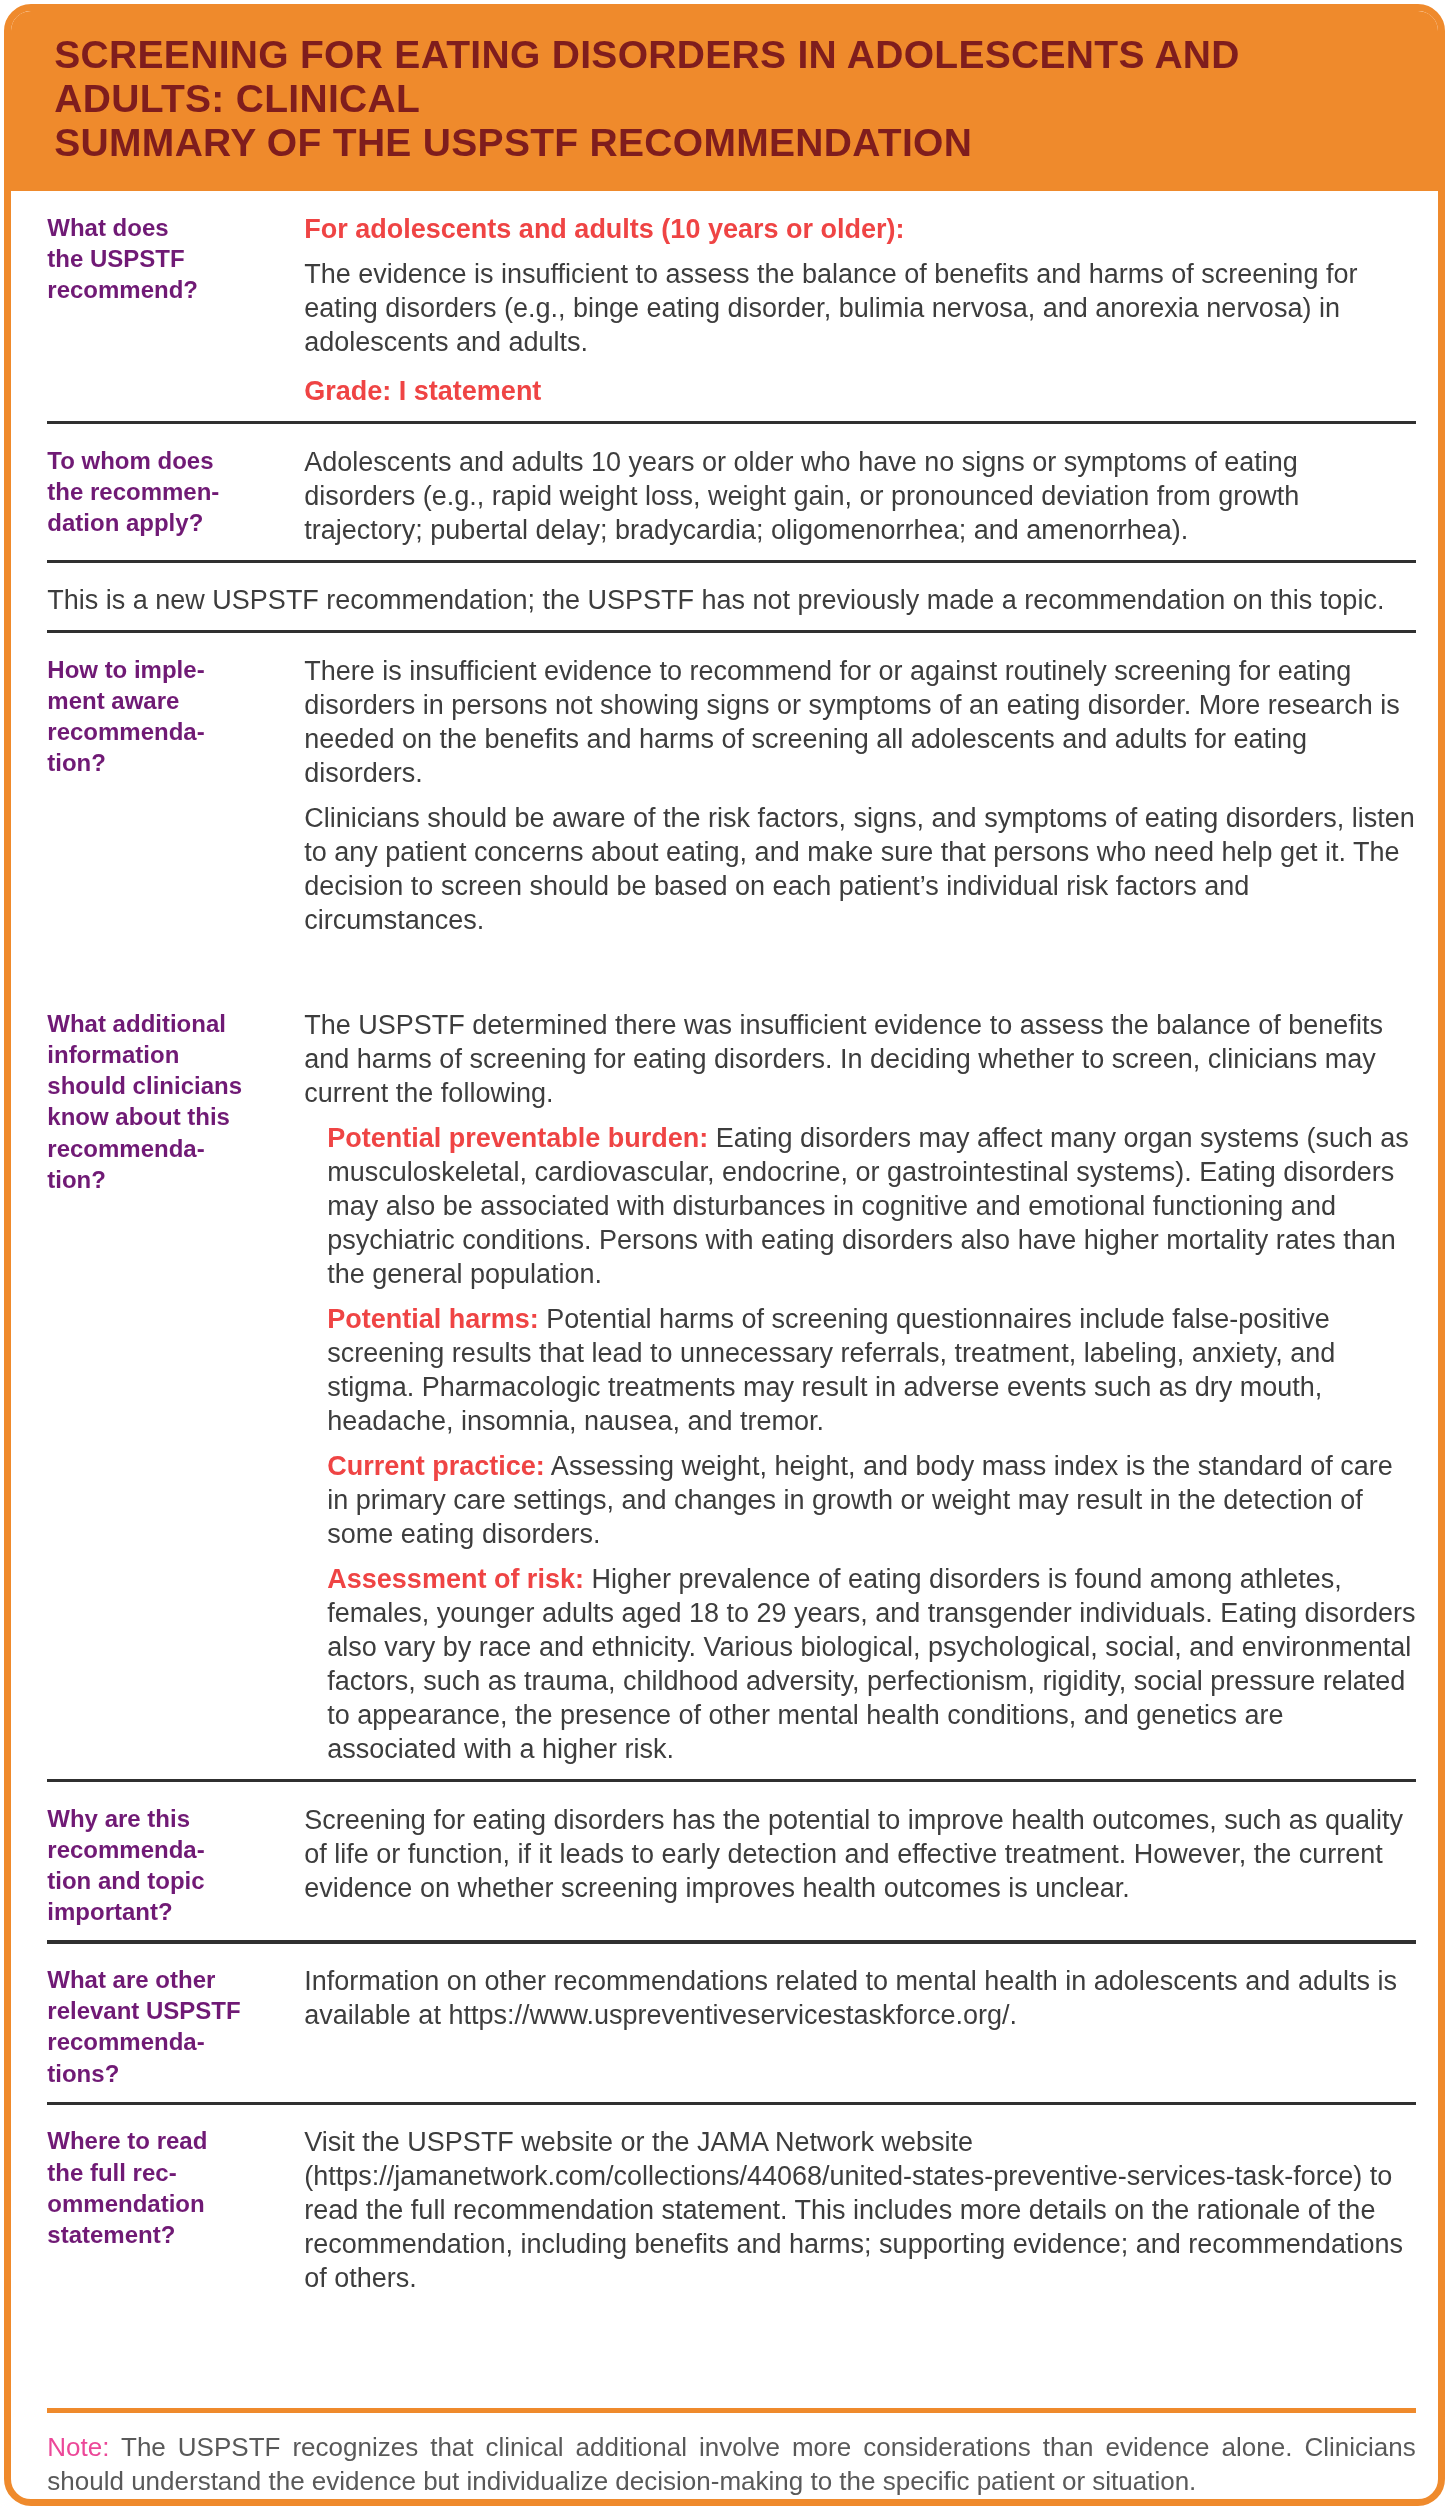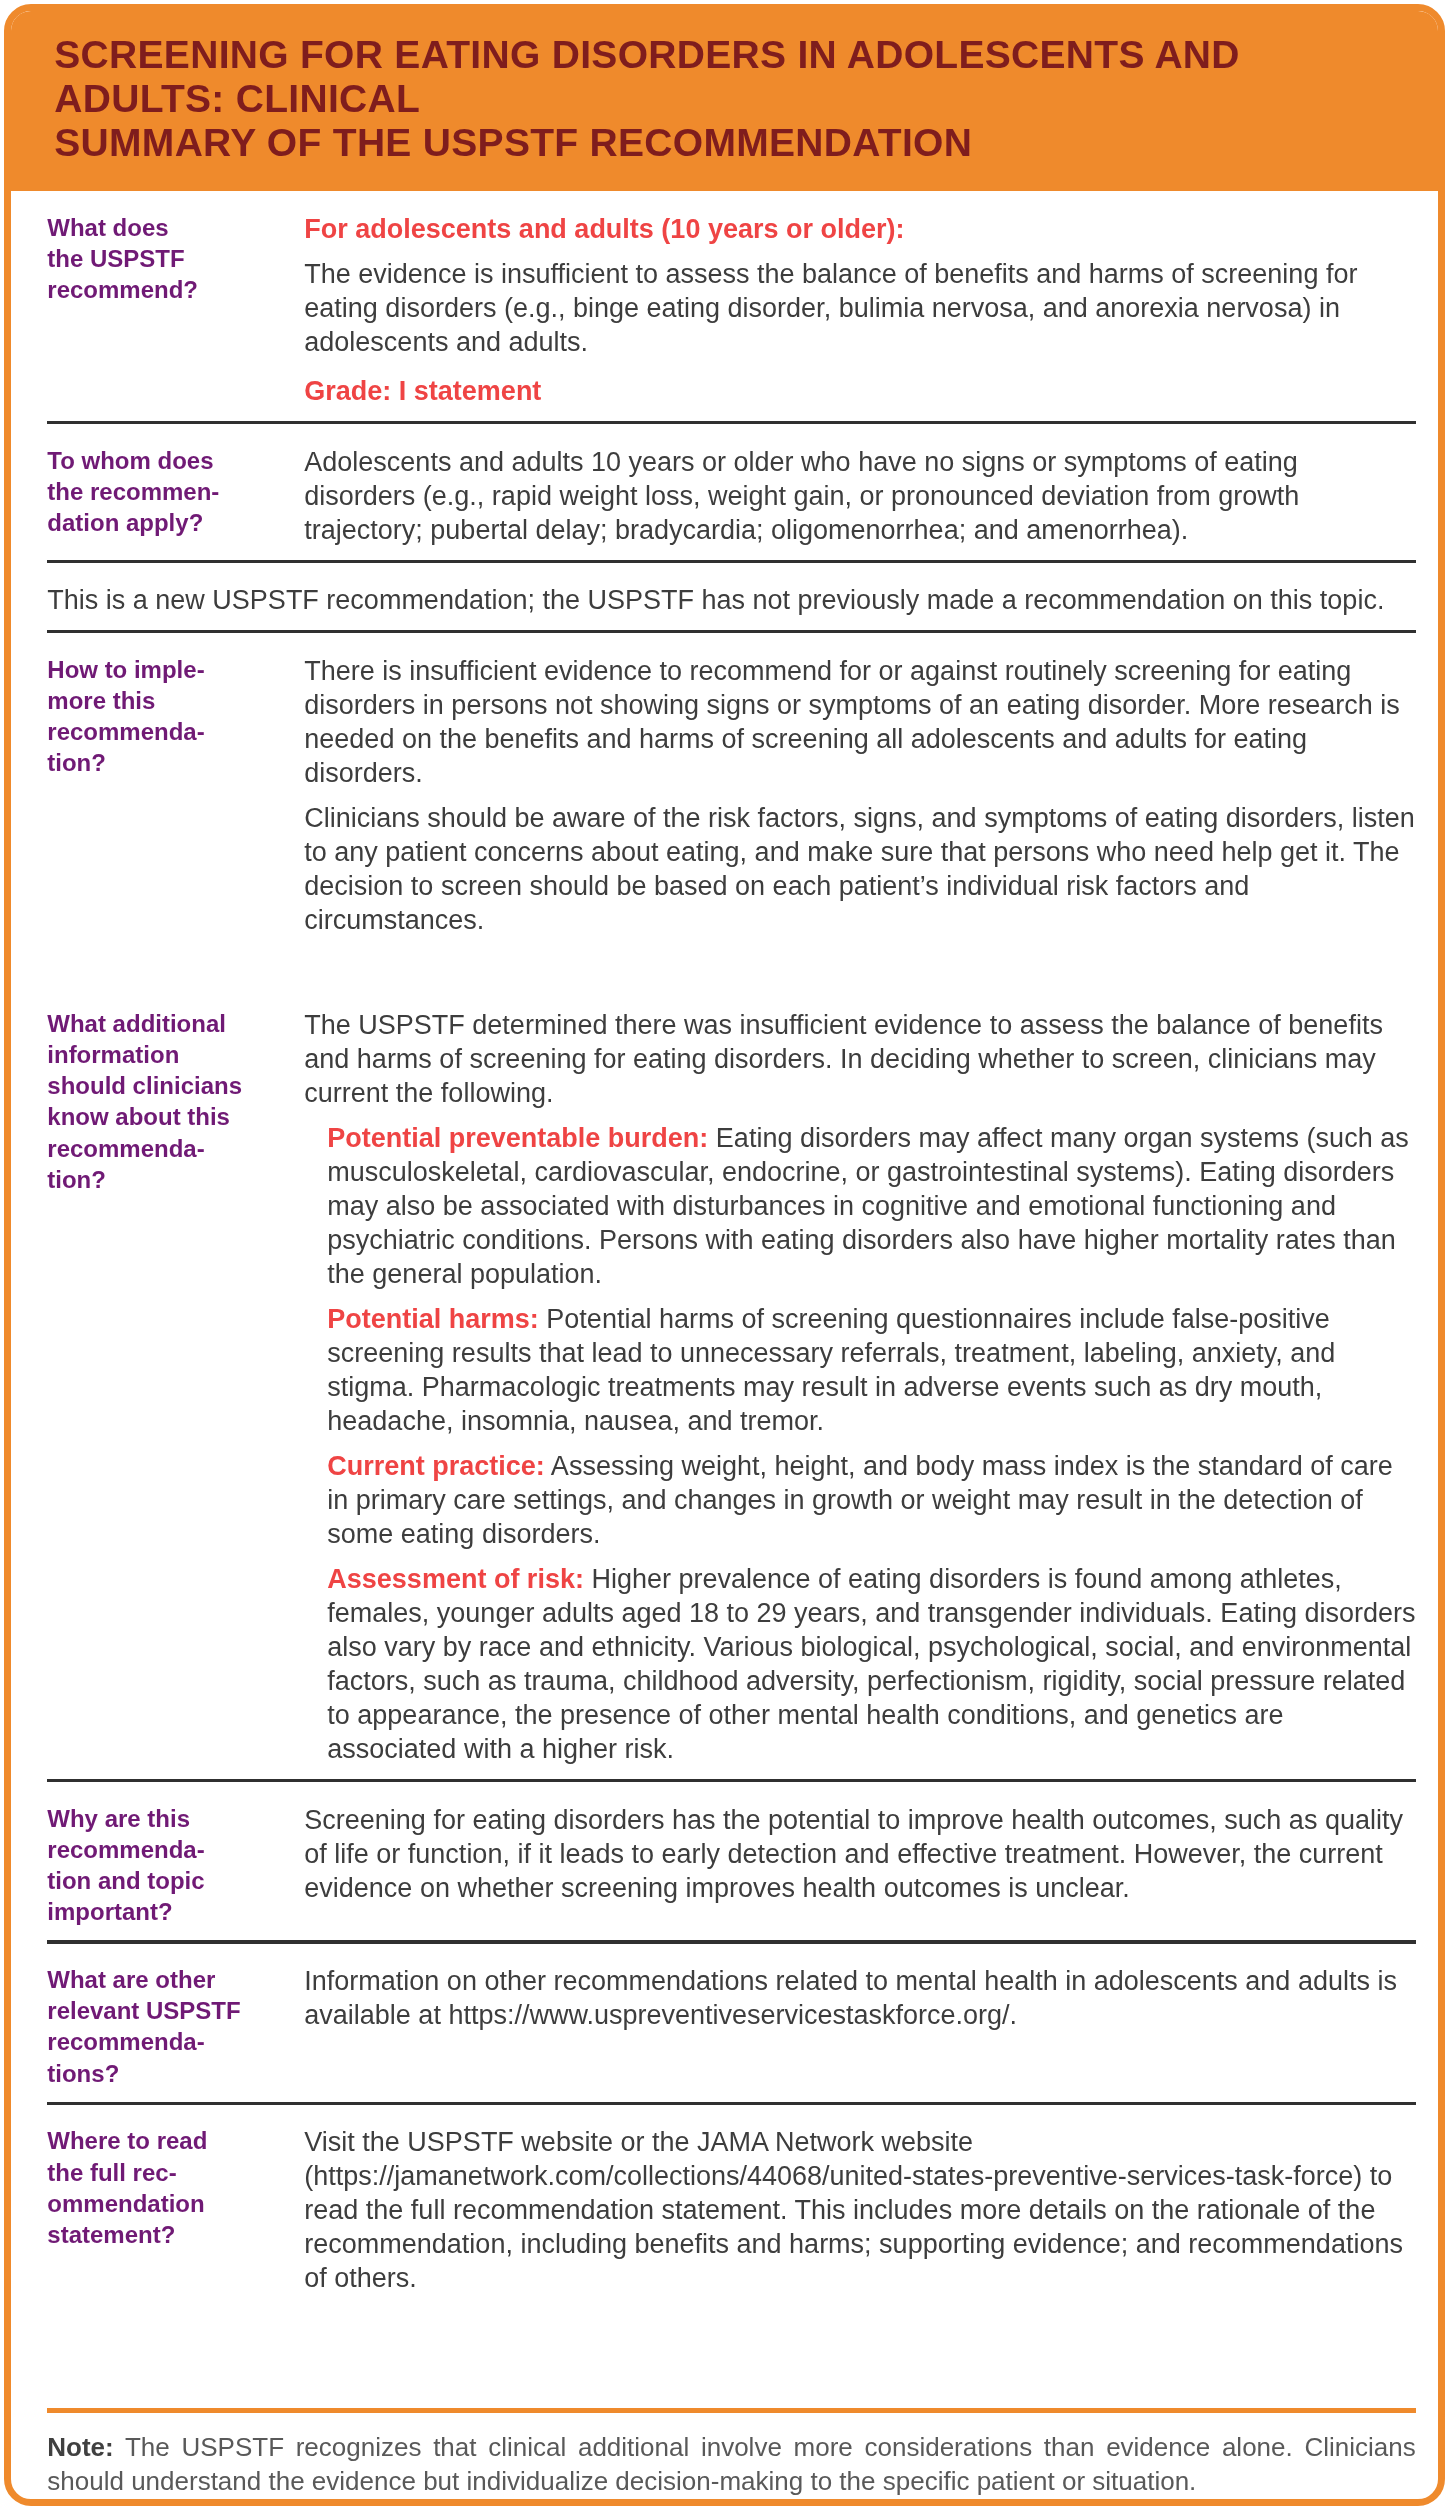--- a/index.html
+++ b/index.html
@@ -80,21 +80,21 @@
   }
   .note-section {
     padding: 17px 22px 0 36px;
   }
   .note-text {
     font-size: 26px;
     line-height: 1.33;
     color: #595959;
     text-align: justify;
   }
-  .note-label { font-weight: bold; color: #404040; }
+  .note-label { font-weight: normal; color: #ec4899; }
 </style>
 </head>
 <body>
 
 <div class="page">
   <div class="card-frame">
 
     <div class="header-banner">
       <div class="page-title">SCREENING FOR EATING DISORDERS IN ADOLESCENTS AND ADULTS: CLINICAL
 SUMMARY OF THE USPSTF RECOMMENDATION</div>
@@ -126,21 +126,21 @@
 
       <div class="row">
         <div class="a-cell">
           <p>This is a new USPSTF recommendation; the USPSTF has not previously made a recommendation on this topic.</p>
         </div>
       </div>
       <div class="row-divider"></div>
 
       <div class="row">
         <div class="q-cell">How to imple-
-more this
+ment aware
 recommenda-
 tion?</div>
         <div class="a-cell">
           <p>There is insufficient evidence to recommend for or against routinely screening for eating disorders in persons not showing signs or symptoms of an eating disorder. More research is needed on the benefits and harms of screening all adolescents and adults for eating disorders.</p>
           <p>Clinicians should be aware of the risk factors, signs, and symptoms of eating disorders, listen to any patient concerns about eating, and make sure that persons who need help get it. The decision to screen should be based on each patient’s individual risk factors and circumstances.</p>
         </div>
       </div>
 
       <div class="row gap-top">
         <div class="q-cell">What additional

